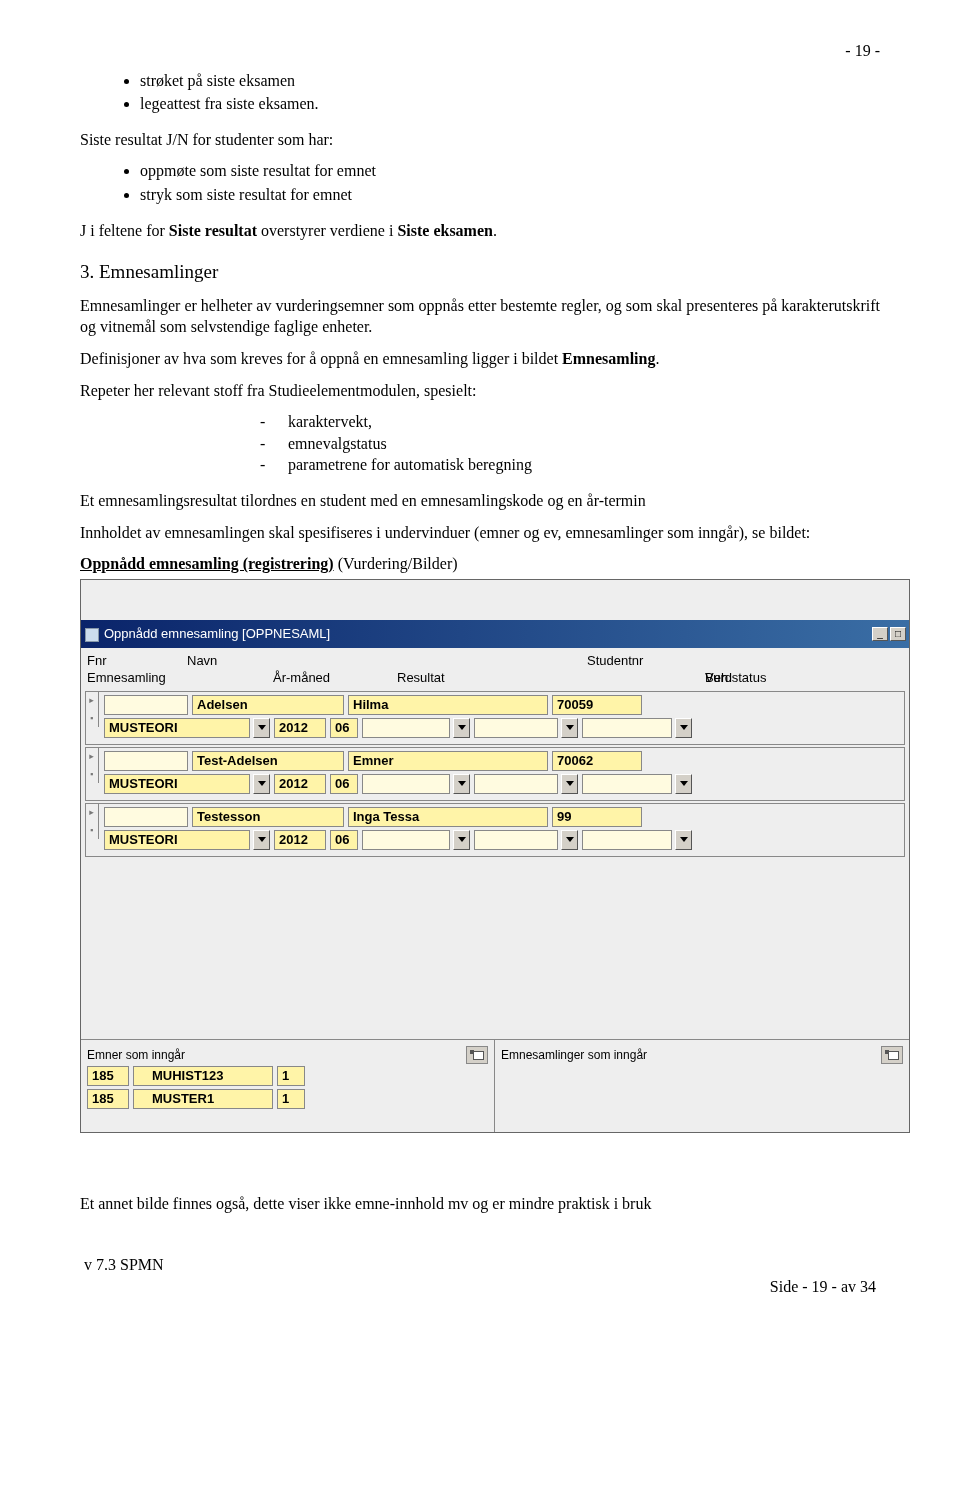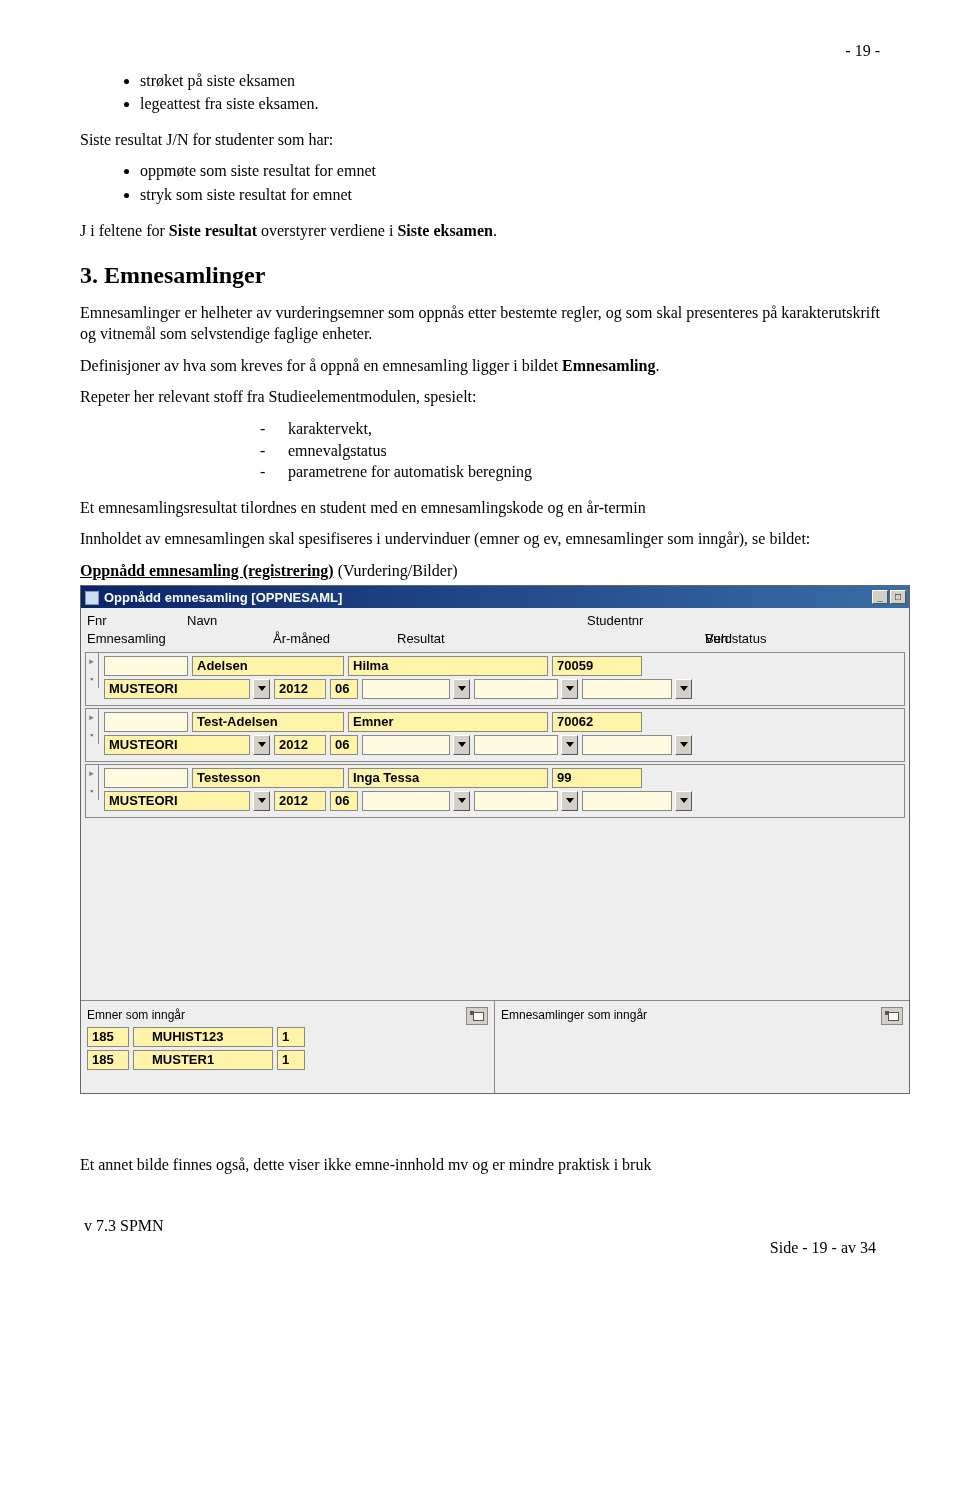--- a/index.html
+++ b/index.html
@@ -13,38 +13,39 @@
     width: 960px;
     line-height: 1.35;
   }
   .page-num { text-align: right; font-size: 16px; margin-bottom: 8px; }
   ul.bullets { margin: 0 0 14px 0; padding-left: 60px; }
   ul.bullets li { margin: 2px 0; }
   p { margin: 10px 0; }
   .dash-list { margin: 6px 0 14px 0; padding-left: 180px; }
   .dash-row { display: flex; }
   .dash-row .dash { width: 28px; text-align: left; }
-  h2.section { font-size: 24px; font-weight: bold; margin: 18px 0 10px 0; }
+  h2.section { font-size: 19px; font-weight: normal; margin: 18px 0 10px 0; }
   .underline { text-decoration: underline; }
 
   
   .win {
     margin: 4px 0 60px 0;
     border: 1px solid #666;
     background: #eee;
     width: 830px;
     font-family: "MS Sans Serif", Arial, sans-serif;
     font-size: 13px;
   }
   .titlebar {
     display: flex; align-items: center; justify-content: space-between;
-    height: 22px;
+    height: 28px;
     background: linear-gradient(to right, #0a246a, #3a6ea5);
-    color: #fff; font-weight: bold; padding: 0 3px 0 4px;
+    color: #fff; font-weight: normal; padding: 0 3px 0 4px;
     font-size: 13px;
+    margin-top: 40px;
   }
   .titlebar .ico { display:inline-block; width:14px; height:14px; background:#cde; border:1px solid #89a; margin-right:5px; vertical-align:middle;}
   .titlebar .btns { display:flex; gap:2px; }
   .wbtn { width:16px; height:14px; background:#d4d0c8; border:1px solid #fff; border-right-color:#555; border-bottom-color:#555; font-size:10px; line-height:11px; text-align:center; color:#000;}
   .labelrow { display:flex; padding: 4px 6px 0 6px; color:#000; }
   .labelrow .col1 { width:100px; }
   .labelrow .col2 { width:210px; }
   .labelrow .col3 { width:140px; }
   .labelrow .col4 { width:50px; }
   .labelrow .col5 { width:100px; }

